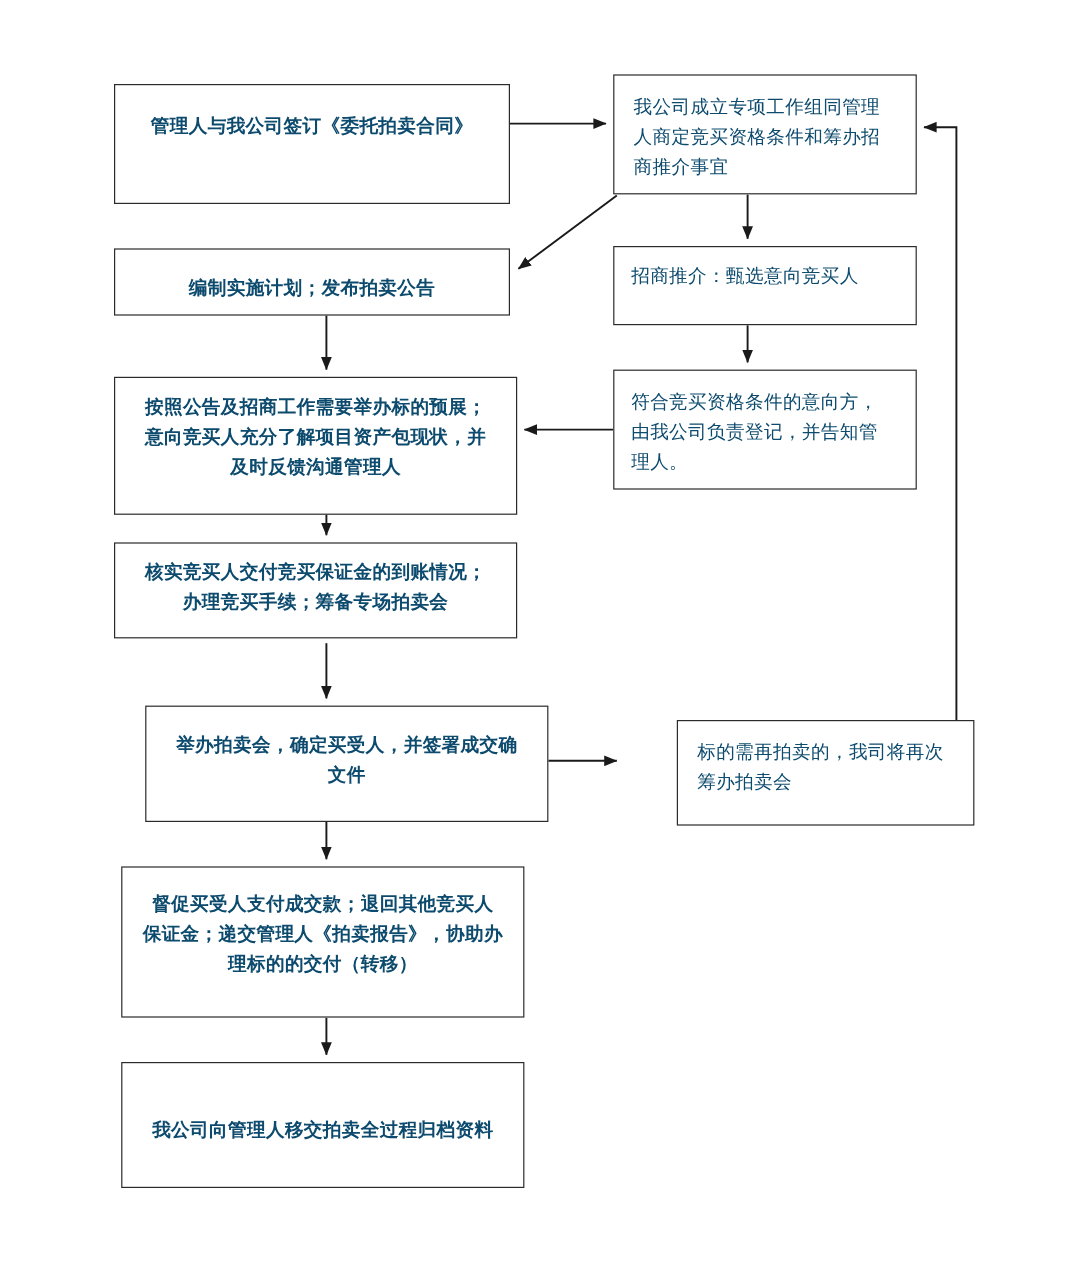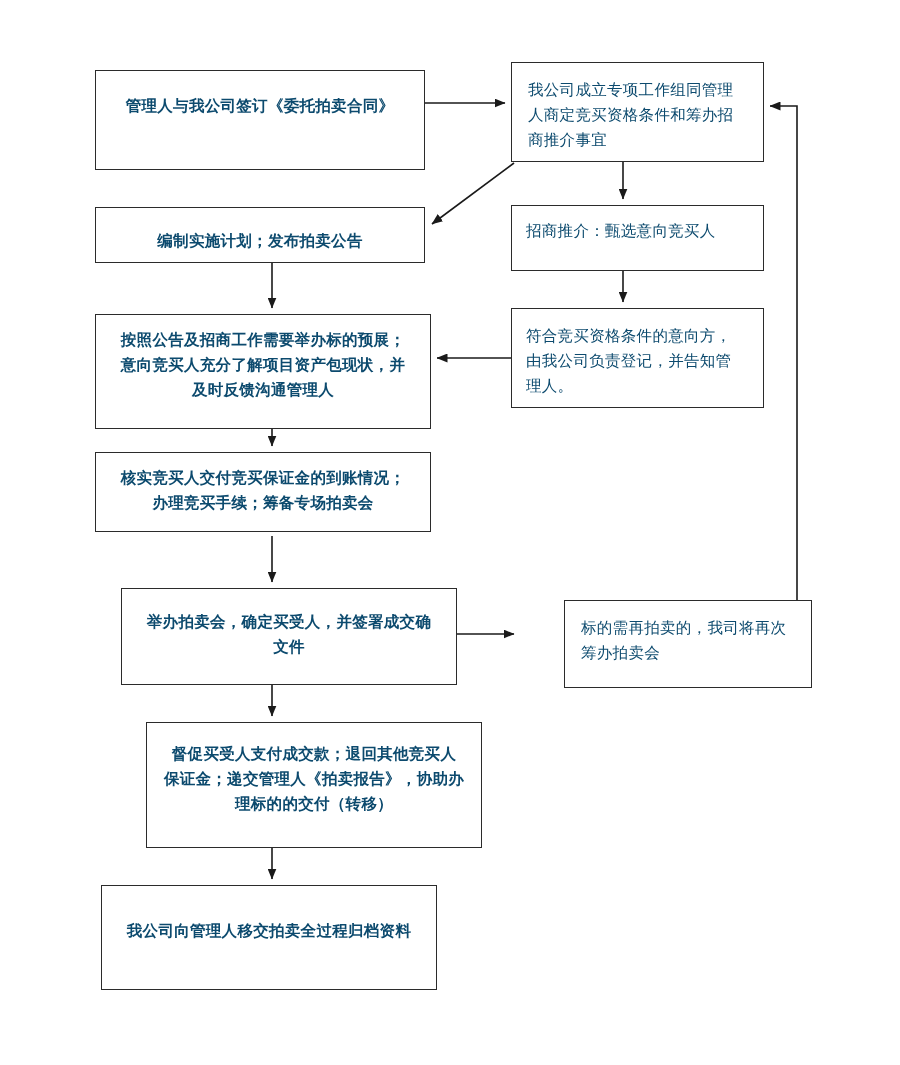--- a/index.html
+++ b/index.html
@@ -36,23 +36,23 @@
     white-space: pre-line;
     width: 100%;
   }
   .node.center .txt { text-align: center; font-weight: bold; }
   .node.left   .txt { text-align: left; }
 
   
   .pad-a { padding: 22px 14px 0 14px; }
   .pad-b { padding: 20px 16px 0 16px; }
   .pad-c { padding: 14px 16px 0 16px; }
-  .pad-d { padding: 18px 12px 0 12px; margin-left: 45px; }
+  .pad-d { padding: 18px 12px 0 12px; }
   .pad-e { padding: 12px 14px 0 14px; }
-  .pad-f { padding: 32px 14px 0 14px; }
+  .pad-f { padding: 44px 14px 0 14px; }
 
   svg#wires {
     position: absolute;
     left: 0;
     top: 0;
     width: 900px;
     height: 1065px;
     pointer-events: none;
   }
 </style>

